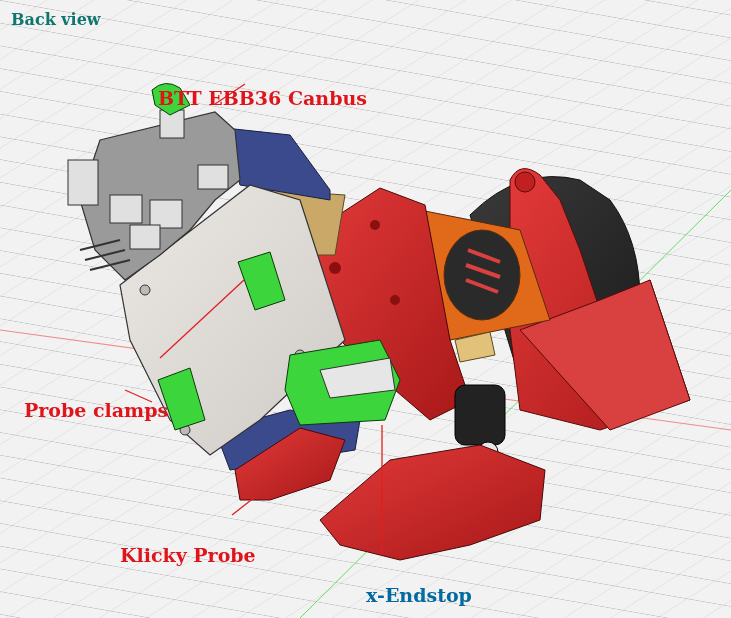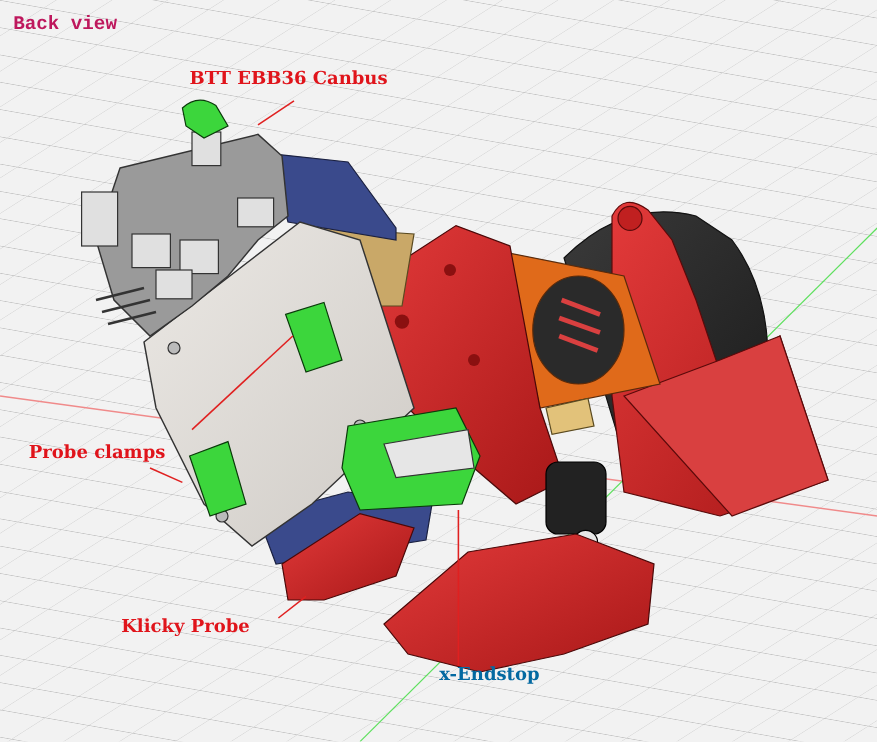--- a/index.html
+++ b/index.html
@@ -1,20 +1,20 @@
 <!DOCTYPE html>
 <html><head>
 <meta charset="utf-8">
 <style>
   html,body{margin:0;padding:0;}
   body{width:731px;height:618px;overflow:hidden;background:#f2f2f2;position:relative;font-family:"DejaVu Serif","Liberation Serif",serif;}
   #scene{position:absolute;left:0;top:0;width:731px;height:618px;}
   .label{position:absolute;font-family:"DejaVu Serif","Liberation Serif",serif;font-weight:bold;white-space:nowrap;line-height:1;}
   .title{left:11px;top:12px;font-size:16px;}
-  .callout{font-size:15px;}
+  .callout{font-size:19px;margin-top:31px;}
 </style>
 </head>
 <body>
 
 <svg id="scene" viewBox="0 0 731 618" xmlns="http://www.w3.org/2000/svg">
   <defs>
     <pattern id="gridA" width="46" height="18" patternUnits="userSpaceOnUse" patternTransform="skewX(-55) rotate(8)">
       <path d="M0 0 H46 M0 0 V18" stroke="#c6c6c6" stroke-width="1" fill="none"></path>
     </pattern>
     <linearGradient id="redG" x1="0" y1="0" x2="1" y2="1">
@@ -112,18 +112,18 @@
 
   <g stroke="#e02020" stroke-width="1.3">
     <line x1="245" y1="84" x2="215" y2="104"></line>
     <line x1="160" y1="358" x2="244" y2="280"></line>
     <line x1="125" y1="390" x2="152" y2="402"></line>
     <line x1="232" y1="515" x2="255" y2="497"></line>
     <line x1="382" y1="425" x2="382" y2="555"></line>
   </g>
 </svg>
 
-<div class="label title" style="color:#be185d;font-family:Liberation Mono, monospace;">Back view</div>
+<div class="label title" style="color:#0f766e;">Back view</div>
 
 <div class="label callout" style="left:158px;top:58px;color:#e0141b;">BTT EBB36 Canbus</div>
 <div class="label callout" style="left:24px;top:370px;color:#e0141b;">Probe clamps</div>
-<div class="label callout" style="left:101px;top:515px;color:#e0141b;">Klicky Probe</div>
+<div class="label callout" style="left:120px;top:515px;color:#e0141b;">Klicky Probe</div>
 <div class="label callout" style="left:366px;top:555px;color:#0369a1;">x-Endstop</div>
 
 </body></html>

